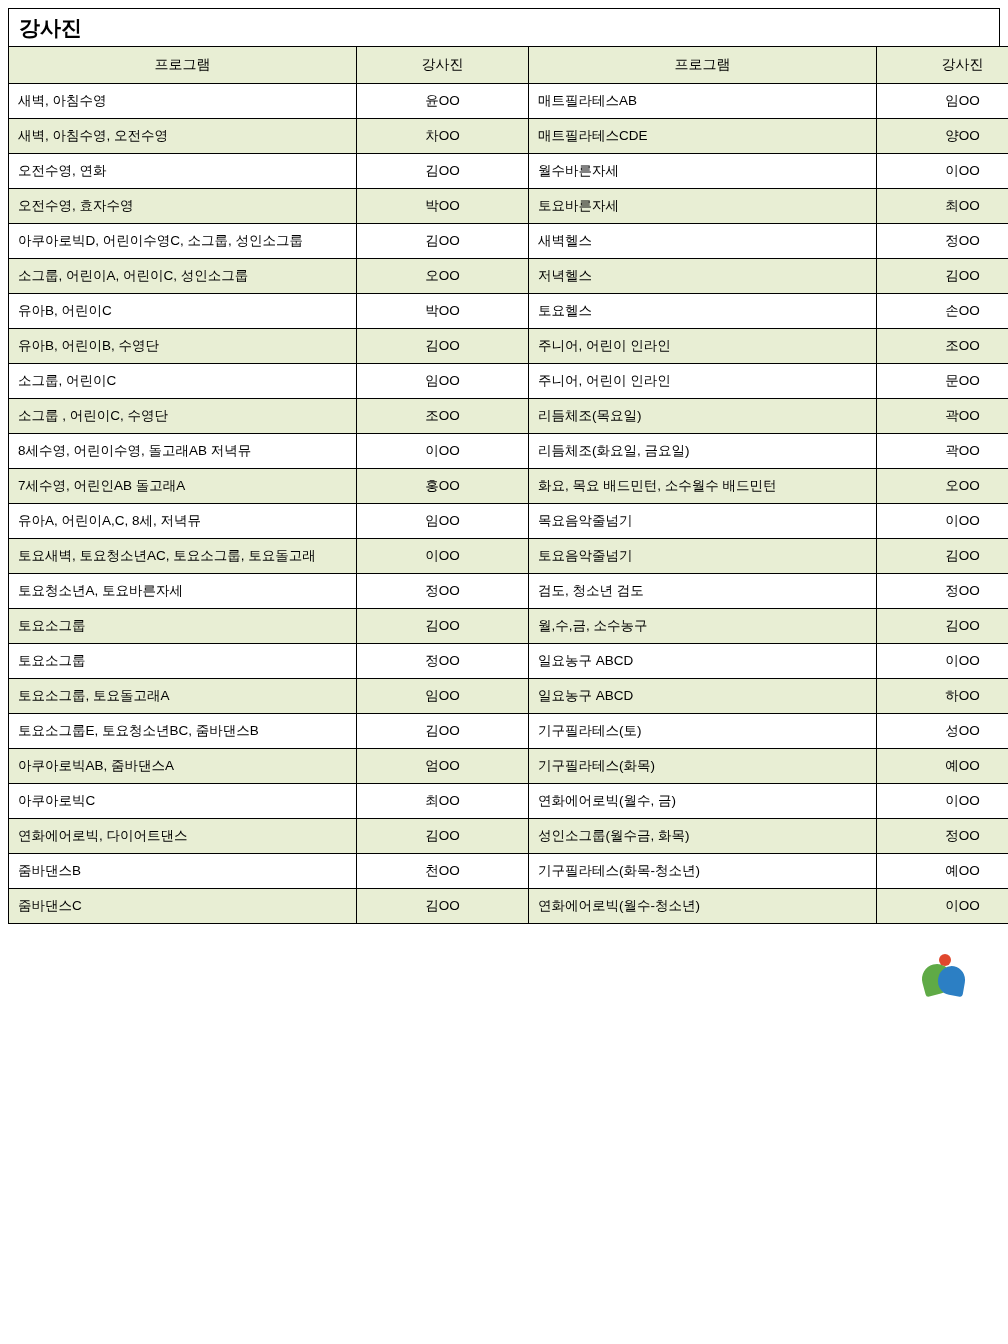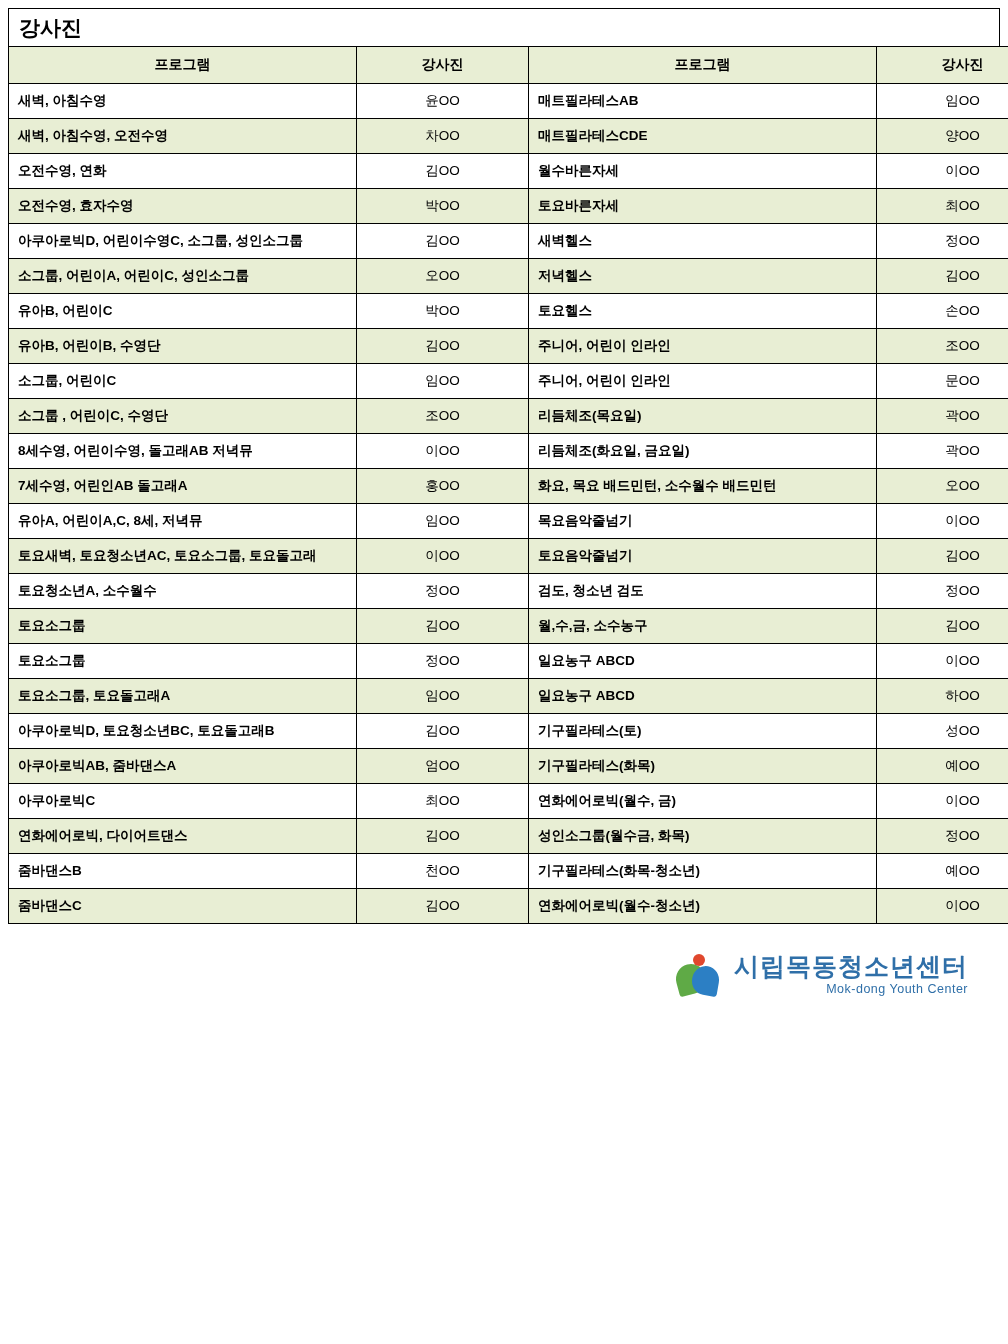--- a/index.html
+++ b/index.html
@@ -47,29 +47,28 @@
     box-sizing: border-box;
     font-size: 13.5px;
     padding: 0 9px;
     vertical-align: middle;
     overflow: hidden;
     white-space: nowrap;
   }
   table.roster thead th {
     background: #e8eed4;
     text-align: center;
-    font-weight: bold;
+    font-weight: normal;
     font-size: 14px;
     height: 37px;
   }
   col.c-prog { width: 348px; }
   col.c-inst { width: 172px; }
   td.prog {
     text-align: left;
-    font-weight: bold;
   }
   td.inst {
     text-align: center;
   }
   tr.shaded td {
     background: #e8eed4;
     margin-left: 6px;
   }
   tr.plain td {
     background: #ffffff;
@@ -241,21 +240,21 @@
           <td class="prog">목요음악줄넘기</td>
           <td class="inst">이OO</td>
         </tr>
         <tr class="shaded">
           <td class="prog small-text">토요새벽, 토요청소년AC, 토요소그룹, 토요돌고래</td>
           <td class="inst">이OO</td>
           <td class="prog">토요음악줄넘기</td>
           <td class="inst">김OO</td>
         </tr>
         <tr class="plain">
-          <td class="prog">토요청소년A, 소수월수</td>
+          <td class="prog">토요청소년A, 토요바른자세</td>
           <td class="inst">정OO</td>
           <td class="prog">검도, 청소년 검도</td>
           <td class="inst">정OO</td>
         </tr>
         <tr class="shaded">
           <td class="prog">토요소그룹</td>
           <td class="inst">김OO</td>
           <td class="prog">월,수,금, 소수농구</td>
           <td class="inst">김OO</td>
         </tr>
@@ -265,21 +264,21 @@
           <td class="prog">일요농구 ABCD</td>
           <td class="inst">이OO</td>
         </tr>
         <tr class="shaded">
           <td class="prog">토요소그룹, 토요돌고래A</td>
           <td class="inst">임OO</td>
           <td class="prog">일요농구 ABCD</td>
           <td class="inst">하OO</td>
         </tr>
         <tr class="plain">
-          <td class="prog">아쿠아로빅D, 토요청소년BC, 토요돌고래B</td>
+          <td class="prog">토요소그룹E, 토요청소년BC, 줌바댄스B</td>
           <td class="inst">김OO</td>
           <td class="prog">기구필라테스(토)</td>
           <td class="inst">성OO</td>
         </tr>
         <tr class="shaded">
           <td class="prog">아쿠아로빅AB, 줌바댄스A</td>
           <td class="inst">엄OO</td>
           <td class="prog">기구필라테스(화목)</td>
           <td class="inst">예OO</td>
         </tr>
@@ -309,19 +308,15 @@
         </tr>
       </tbody>
   </table>
 
   <div class="logo-area">
     <div class="logo-mark">
       <div class="blob-green"></div>
       <div class="blob-blue"></div>
       <div class="dot-red"></div>
     </div>
-    <div class="logo-text">
-      <span class="kr">시립목동청소년센터</span>
-      <span class="en">Mok-dong Youth Center</span>
-    </div>
   </div>
 
 </div>
 
 </body></html>

